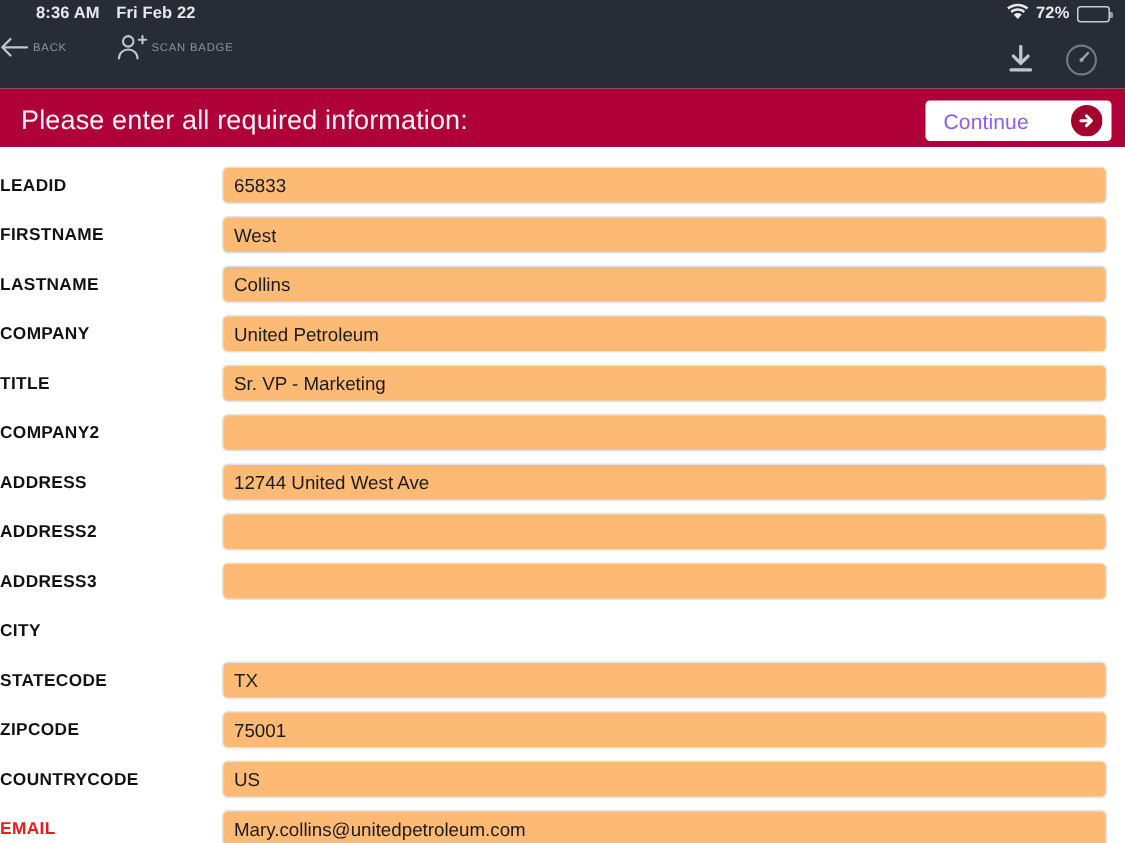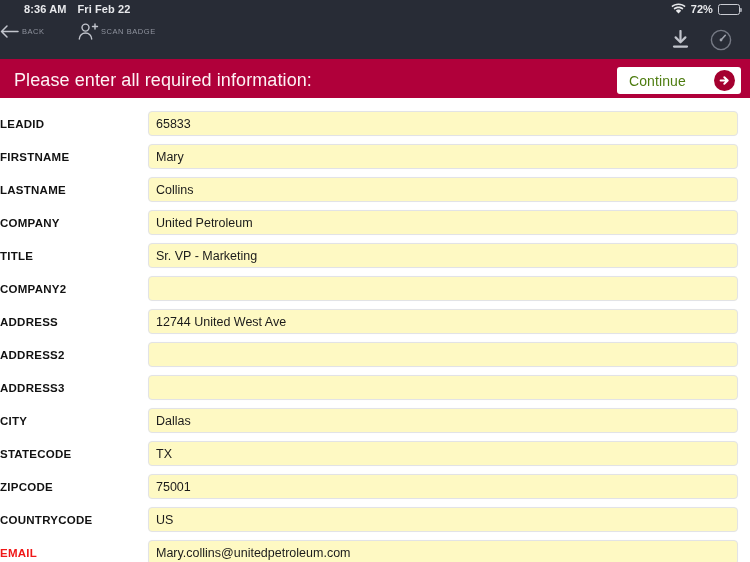--- a/index.html
+++ b/index.html
@@ -114,21 +114,21 @@
     border-radius: 3px;
     height: 27px;
     min-width: 124px;
     display: flex;
     align-items: center;
     padding: 0 6px 0 12px;
     box-sizing: border-box;
     cursor: pointer;
   }
   .continue-label {
-    color: #4d7c0f;
+    color: #8b5cf6;
     font-size: 14px;
     letter-spacing: 0.1px;
   }
   .continue-arrow { margin-left: auto; display: flex; }
 
   
   .form {
     padding-top: 9px;
     box-sizing: border-box;
   }
@@ -144,21 +144,21 @@
     font-weight: bold;
     color: #111111;
     letter-spacing: 0.25px;
     flex: none;
   }
   .row-label.required { color: #f01818; }
   .row-input {
     flex: 1;
     margin-right: 12px;
     height: 25px;
-    background: #fef9c3;
+    background: #fdba74;
     border: 1px solid #e2e3e6;
     border-radius: 4px;
     box-sizing: border-box;
     display: flex;
     align-items: center;
     padding: 0 7px;
     font-size: 12.5px;
     color: #1b1b1b;
     cursor: text;
     box-shadow: 0 0 0 0.5px rgba(0,0,0,0.01);
@@ -248,21 +248,21 @@
 <div class="form" id="form-rows">
     <div class="row">
       <div class="row-label">LEADID</div>
       <div class="row-input">
         <span class="val">65833</span>
       </div>
     </div>
     <div class="row">
       <div class="row-label">FIRSTNAME</div>
       <div class="row-input">
-        <span class="val">Mary</span>
+        <span class="val">West</span>
       </div>
     </div>
     <div class="row">
       <div class="row-label">LASTNAME</div>
       <div class="row-input">
         <span class="val">Collins</span>
       </div>
     </div>
     <div class="row">
       <div class="row-label">COMPANY</div>
@@ -295,23 +295,20 @@
       </div>
     </div>
     <div class="row">
       <div class="row-label">ADDRESS3</div>
       <div class="row-input">
         <span class="val"></span>
       </div>
     </div>
     <div class="row">
       <div class="row-label">CITY</div>
-      <div class="row-input">
-        <span class="val">Dallas</span>
-      </div>
     </div>
     <div class="row">
       <div class="row-label">STATECODE</div>
       <div class="row-input">
         <span class="val">TX</span>
       </div>
     </div>
     <div class="row">
       <div class="row-label">ZIPCODE</div>
       <div class="row-input">

